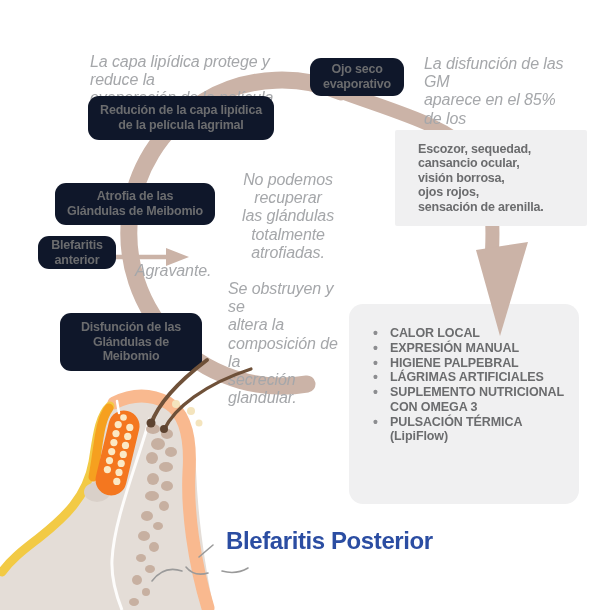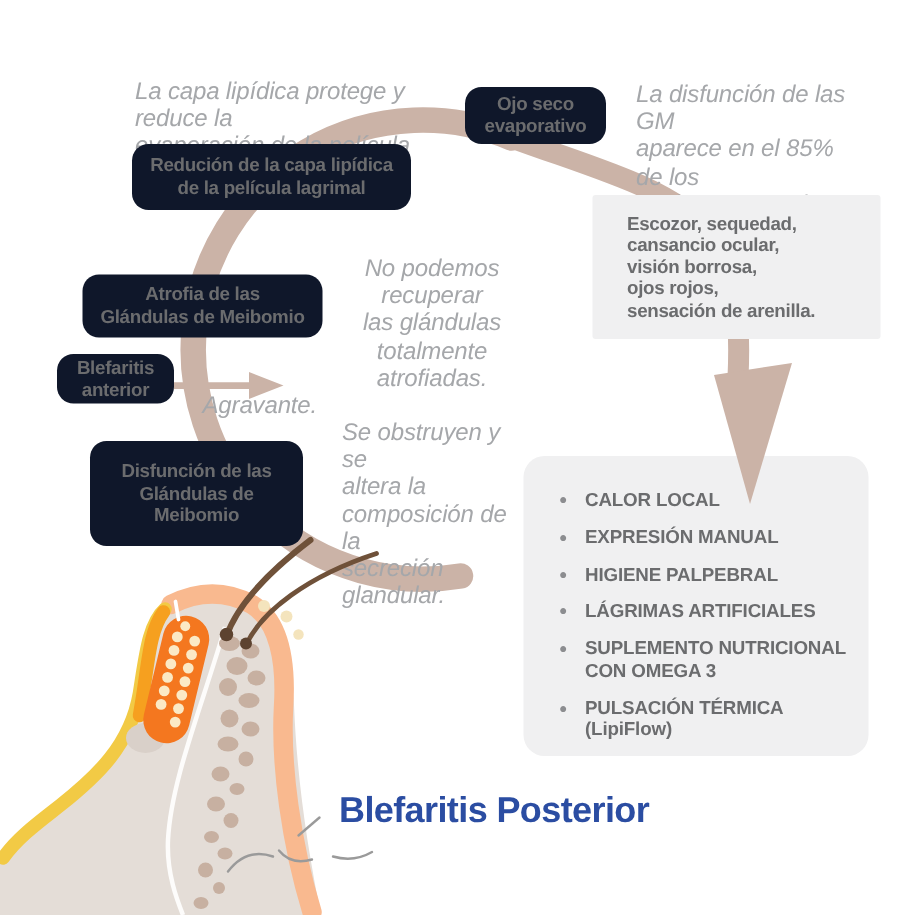--- a/index.html
+++ b/index.html
@@ -22,21 +22,21 @@
   }
   .box-symptoms{
     position:absolute;z-index:2;background:#f0f0f1;border-radius:2px;
     color:#6b6c6e;font-weight:bold;font-size:12.5px;line-height:1.15;
     white-space:pre-line;padding:12px 10px 12px 23px;letter-spacing:-0.2px;
   }
   .box-treatments{
     position:absolute;z-index:3;background:#f0f0f1;border-radius:14px;
     color:#6b6c6e;padding:22px 12px 12px 24px;
   }
-  .box-treatments ul{list-style:none;margin:0;padding:0;display:flex;flex-direction:column;gap:10px;}
+  .box-treatments ul{list-style:none;margin:0;padding:0;display:flex;flex-direction:column;}
   .box-treatments li{
     position:relative;padding-left:17px;font-weight:bold;font-size:12.5px;
     line-height:1.18;white-space:pre-line;letter-spacing:-0.1px;
   }
   .box-treatments li::before{
     content:"\2022";position:absolute;left:0;top:-1px;color:#8c8d90;font-size:14px;
   }
   .main-title{
     position:absolute;z-index:2;color:#2b4da2;font-weight:bold;font-size:24px;
     letter-spacing:-0.4px;
@@ -71,21 +71,21 @@
 secreción glandular.</div>
 
   <div class="node" style="left:310px;top:58px;width:94px;height:38px;">Ojo seco
 evaporativo</div>
   <div class="node" style="left:88px;top:96px;width:186px;height:44px;">Redución de la capa lipídica
 de la película lagrimal</div>
   <div class="node" style="left:55px;top:183px;width:160px;height:42px;">Atrofia de las
 Glándulas de Meibomio</div>
   <div class="node" style="left:38px;top:236px;width:78px;height:33px;">Blefaritis
 anterior</div>
-  <div class="node" style="left:60px;top:294px;width:142px;height:70px;">Disfunción de las
+  <div class="node" style="left:60px;top:313px;width:142px;height:58px;">Disfunción de las
 Glándulas de
 Meibomio</div>
 
   <div class="box-symptoms" style="left:395px;top:130px;width:159px;">Escozor, sequedad,
 cansancio ocular,
 visión borrosa,
 ojos rojos,
 sensación de arenilla.</div>
 
   <div class="box-treatments" style="left:349px;top:304px;width:194px;height:166px;">

